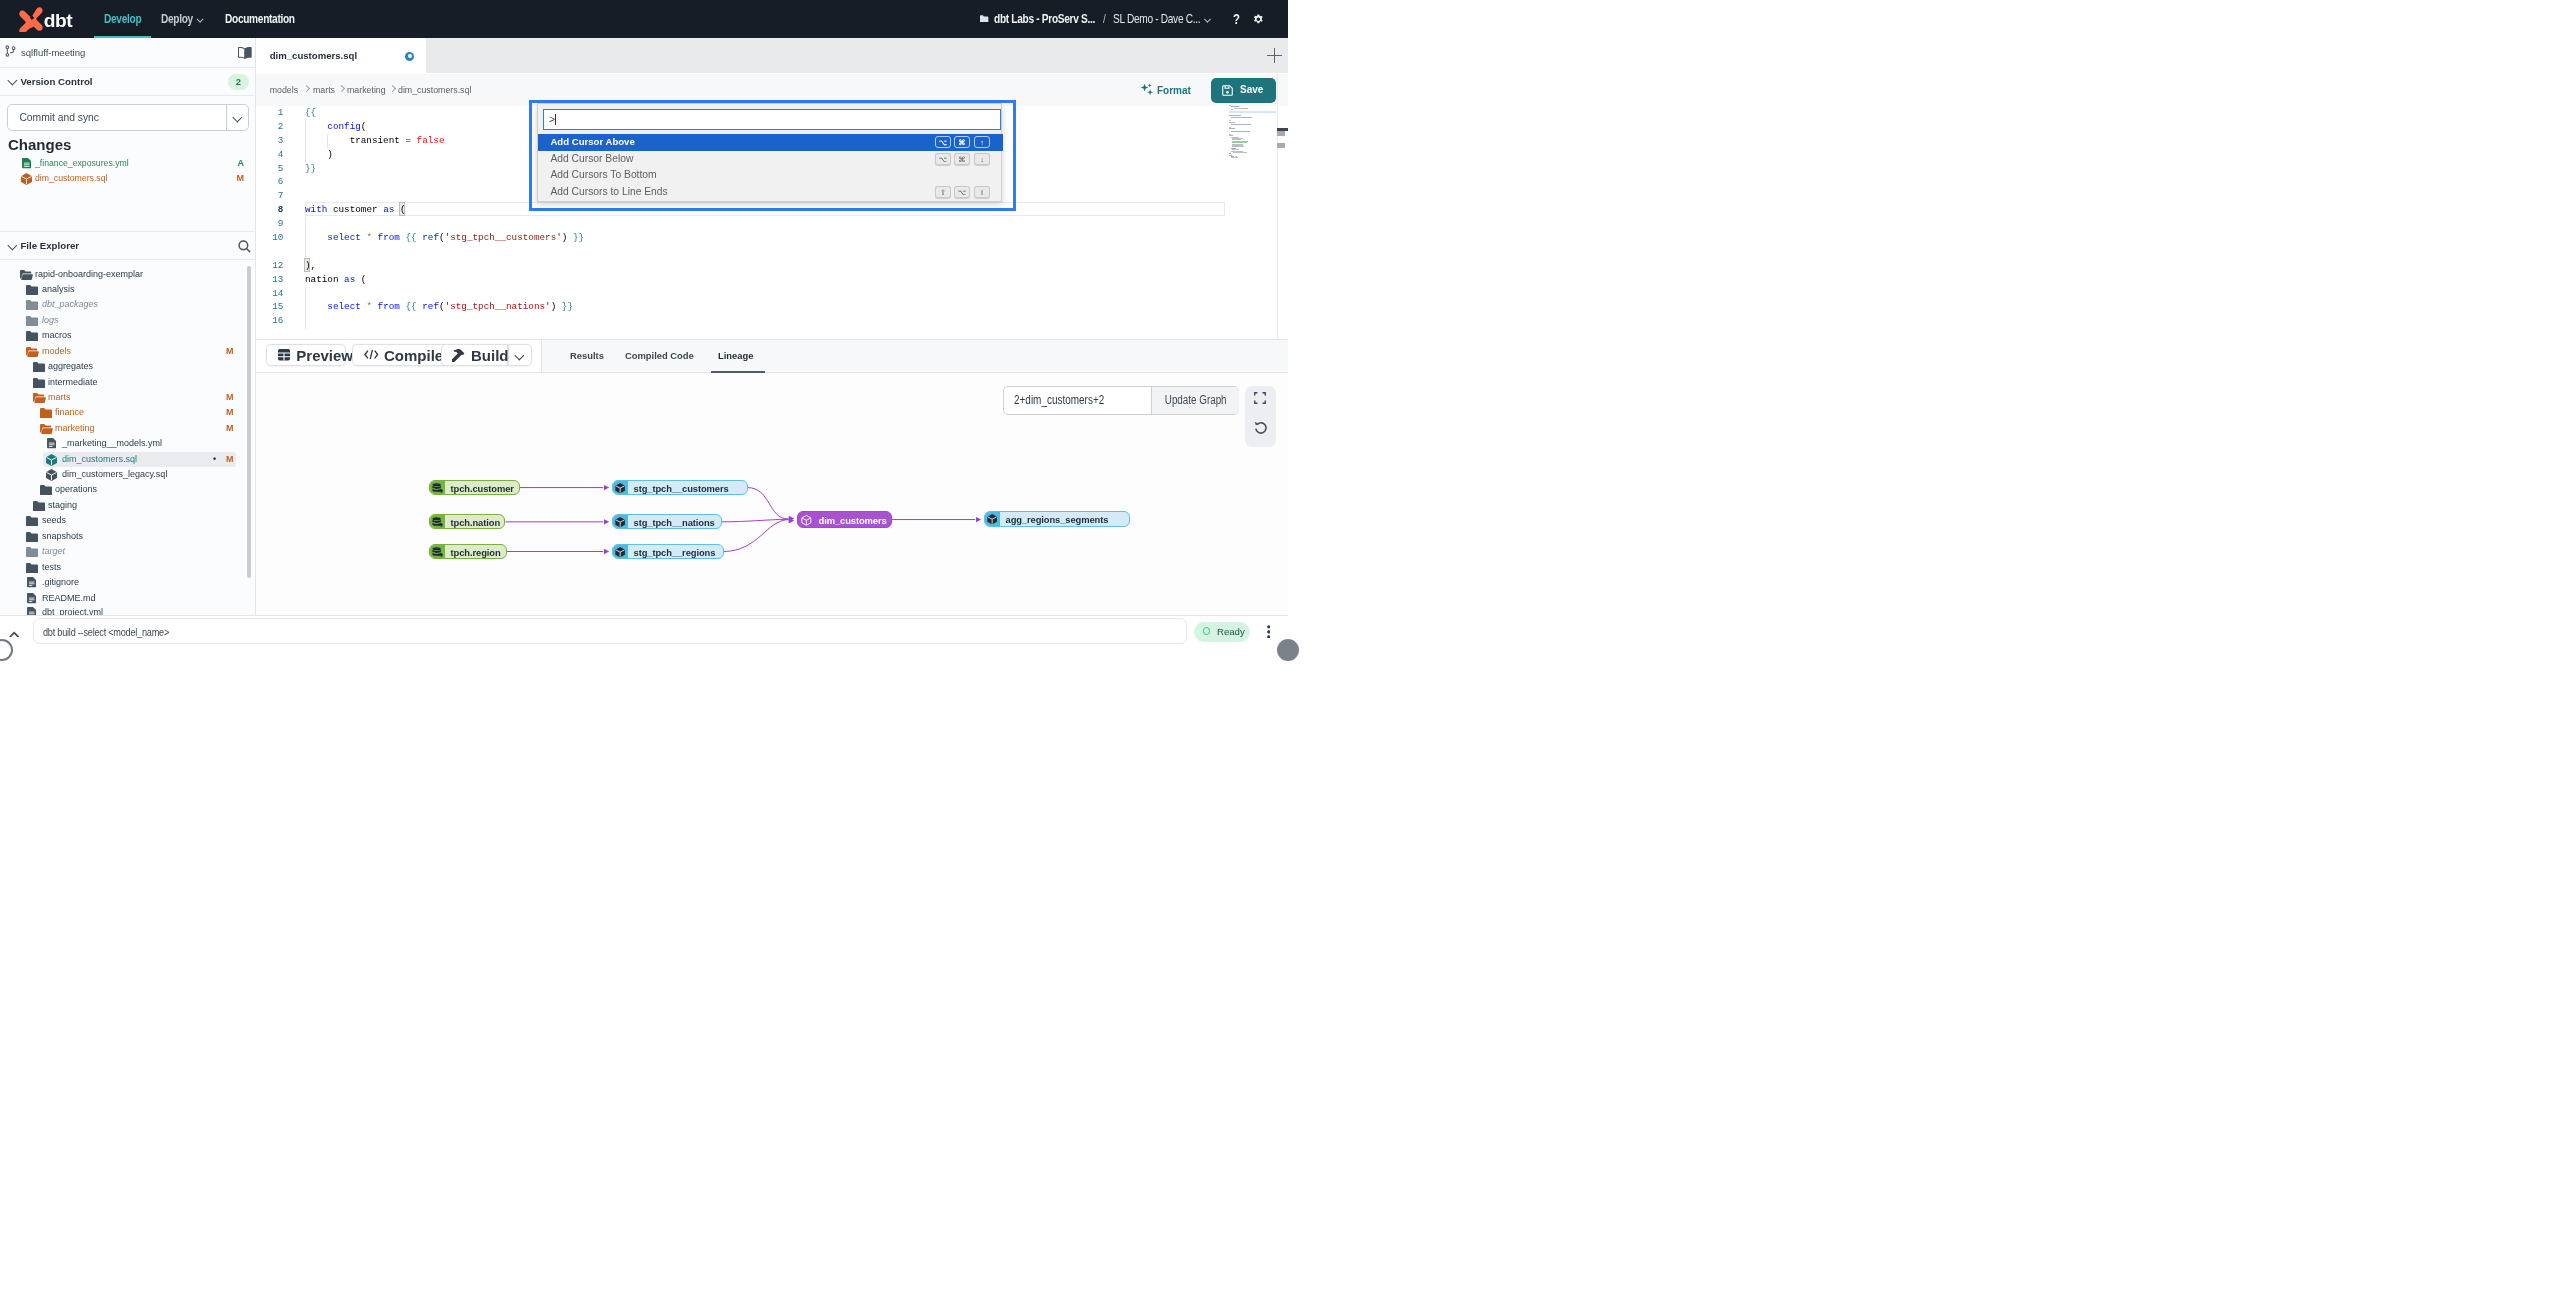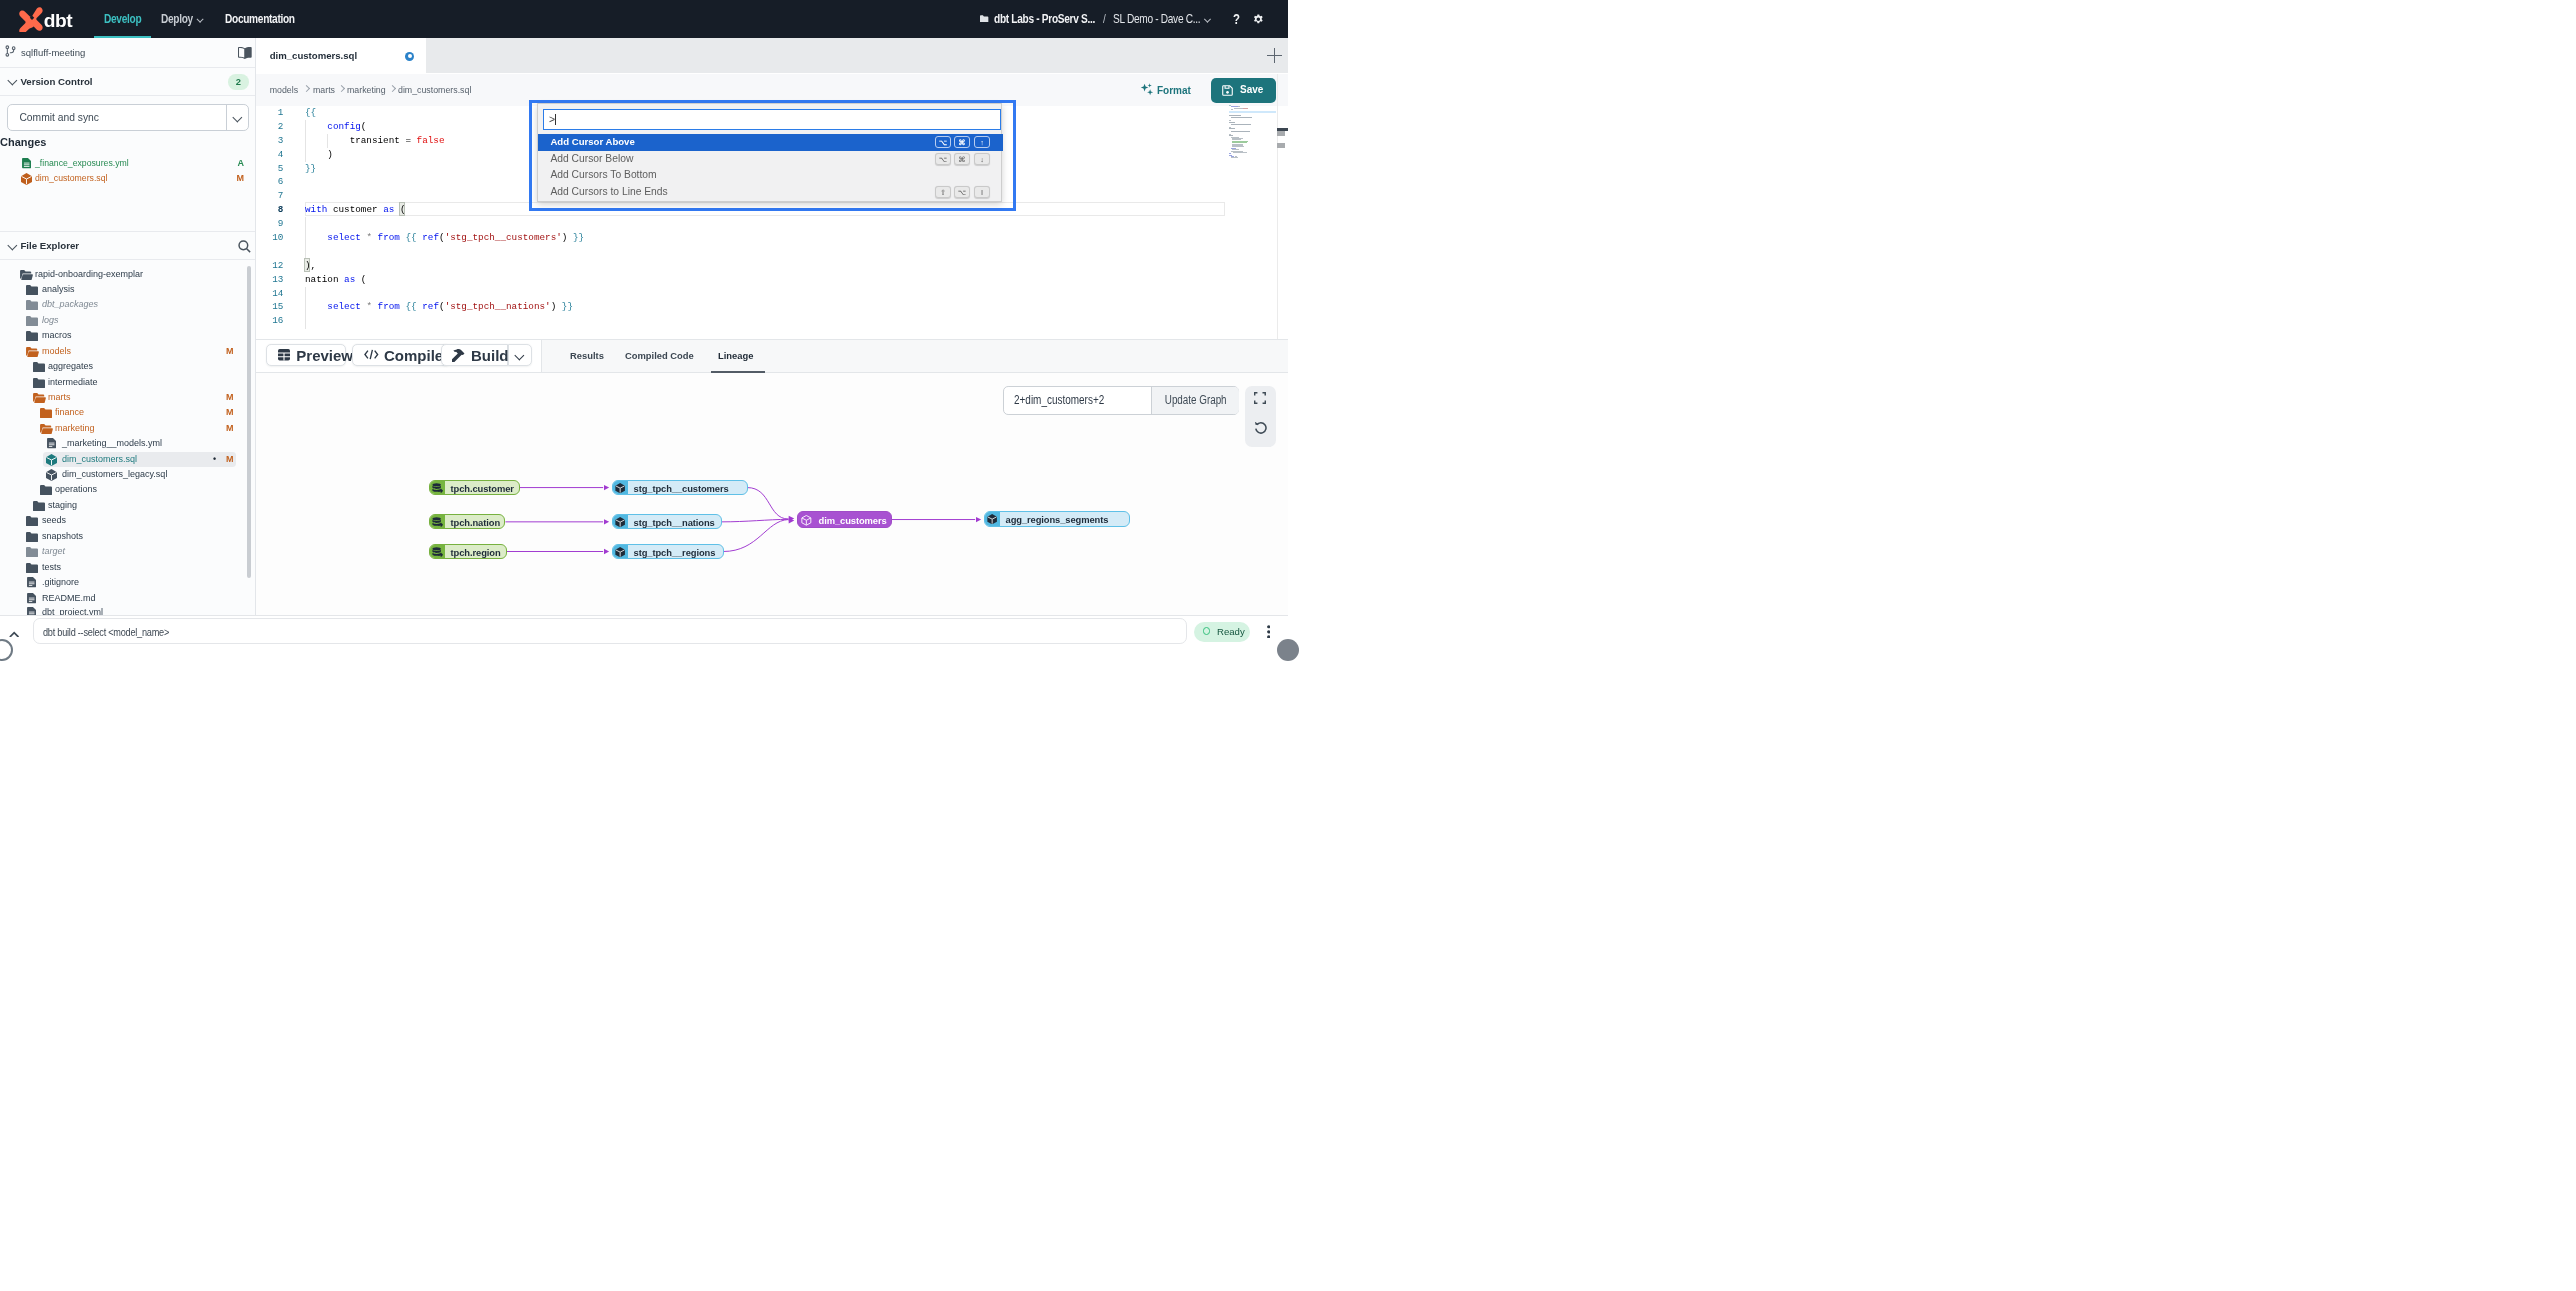--- a/index.html
+++ b/index.html
@@ -161,21 +161,21 @@
   <div class="sechead" style="top:30px;height:28px;border-bottom:0.9px solid #e8eaee;">
     <span class="chev-down" style="position:absolute;left:9.4px;top:9.4px;"></span>
     <span style="position:absolute;left:20.4px;top:0;line-height:27.4px;">Version Control</span>
     <span id="vc-badge" style="top:6.4px;">2</span>
   </div>
   <div id="commitbtn">
     <span class="label">Commit and sync</span>
     <span class="divider"></span>
     <span class="chev-down" style="position:absolute;left:226px;top:8.6px;"></span>
   </div>
-  <div style="position:absolute;left:0;top:98px;font-size:11px;font-weight:700;color:#1f2a36;">Changes</div>
+  <div style="position:absolute;left:8px;top:98px;font-size:15px;font-weight:700;color:#1f2a36;">Changes</div>
   <div class="treerow" style="top:118px;">
     <svg class="icon" style="left:22px;top:2.1px" width="9.4" height="11" viewBox="0 0 11 13">
           <path fill="#1e7e50" d="M0 1 a1 1 0 0 1 1 -1 h6 l4 4 v7 a1 1 0 0 1 -1 1 h-9 a1 1 0 0 1 -1 -1 z"></path>
           <g stroke="#fff" stroke-width="1">
             <path d="M2.2 6 h6.6 M2.2 8 h6.6 M2.2 10 h6.6"></path>
           </g>
         </svg>
     <span class="nm green" style="left:35px;font-size:8.7px;">_finance_exposures.yml</span>
     <span class="badge-right green">A</span>
   </div>

